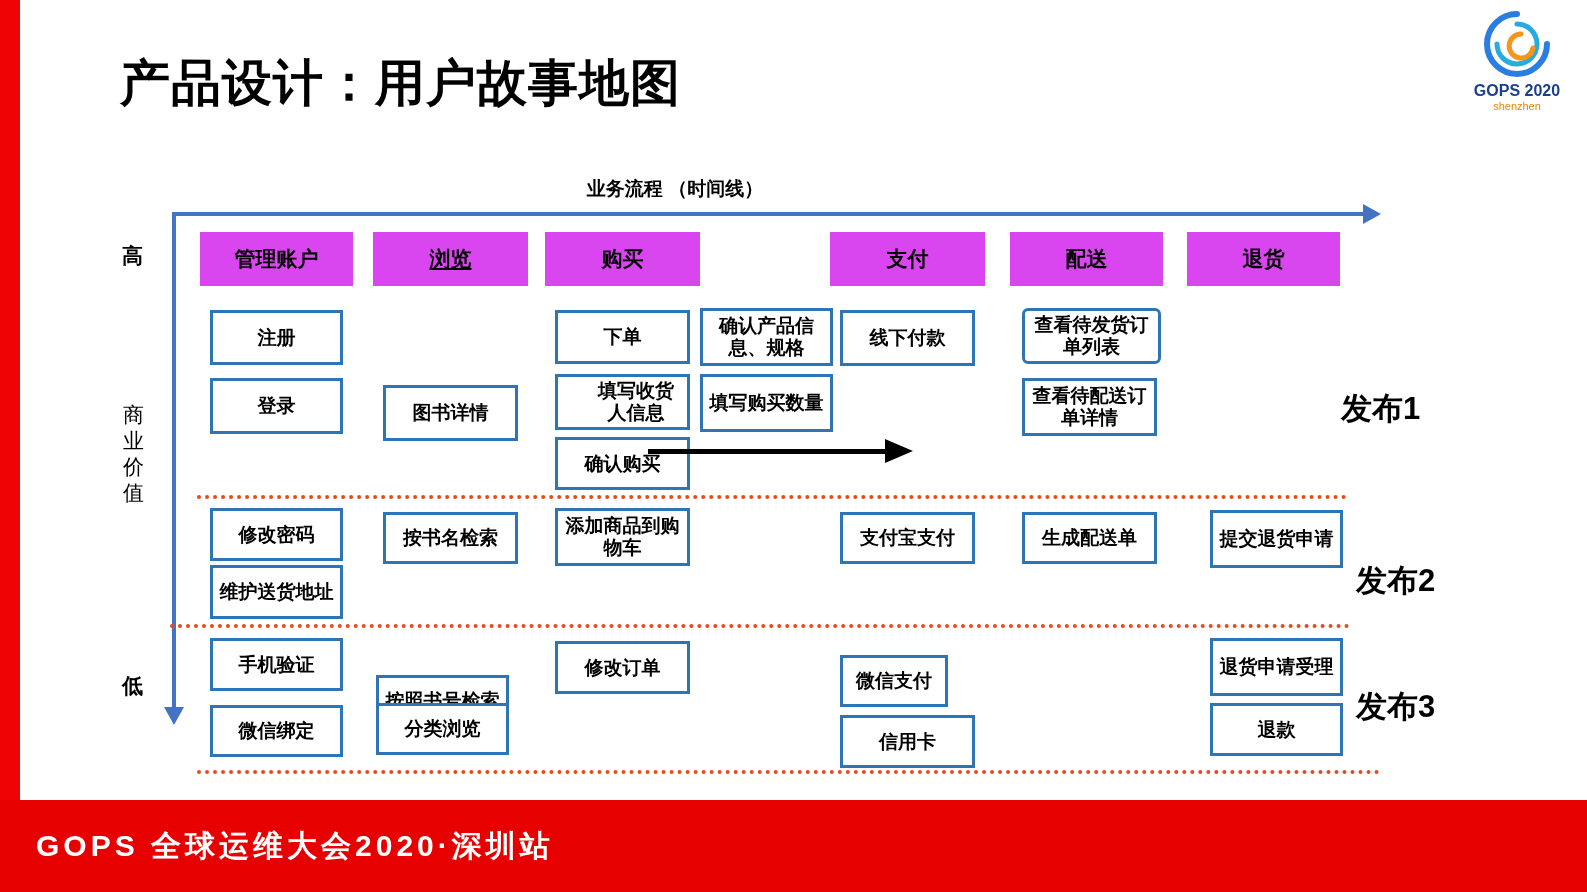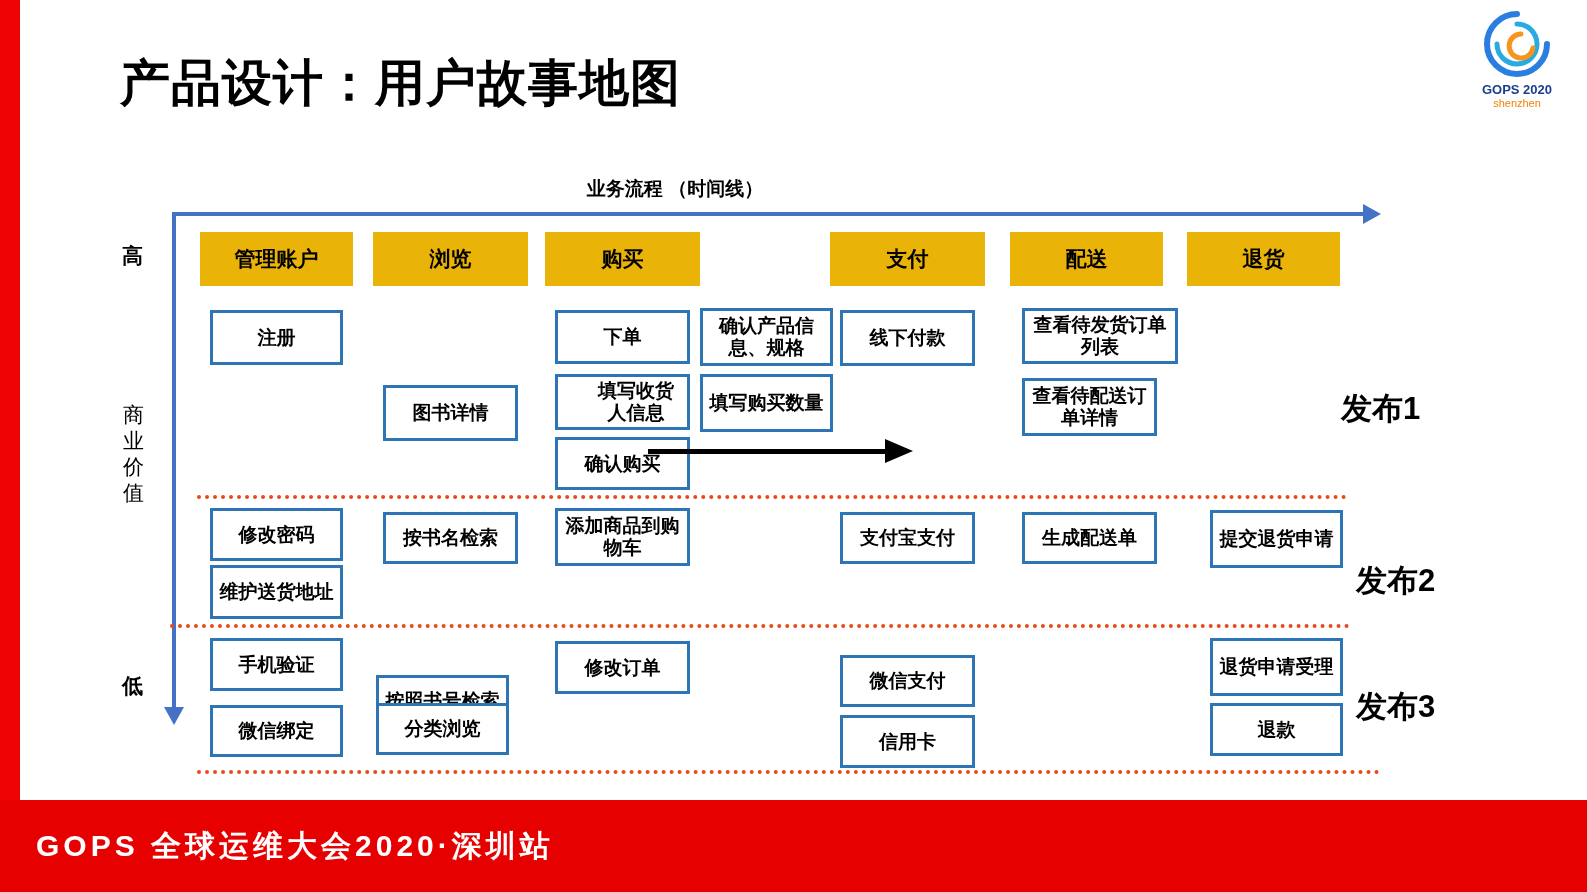--- a/index.html
+++ b/index.html
@@ -7,37 +7,37 @@
   .slide{position:relative;width:1587px;height:892px;background:#fff;overflow:hidden;}
 
   .left-bar{position:absolute;left:0;top:0;width:20px;height:892px;background:#ee0405;}
   .footer-bar{position:absolute;left:0;top:800px;width:1587px;height:92px;background:#e60000;}
   .footer-text{position:absolute;left:36px;top:826px;color:#fff;font-size:30px;font-weight:bold;letter-spacing:4px;}
 
   .page-title{position:absolute;left:120px;top:50px;font-size:50px;font-weight:900;color:#000;letter-spacing:1px;}
 
   .logo{position:absolute;left:1462px;top:8px;width:110px;text-align:center;}
   .logo svg{display:block;margin:0 auto;}
-  .logo-name{font-size:13px;font-weight:bold;color:#1b3f8f;margin-top:2px;}
+  .logo-name{font-size:16px;font-weight:bold;color:#1b3f8f;margin-top:2px;}
   .logo-sub{font-size:11px;color:#f08300;}
 
   .timeline-label{position:absolute;left:545px;top:176px;width:260px;text-align:center;font-size:19px;font-weight:bold;color:#000;}
 
   .h-arrow{position:absolute;left:172px;top:212px;width:1192px;height:4px;background:#4472c4;}
   .h-arrow::after{content:"";position:absolute;right:-17px;top:-8px;width:0;height:0;
     border-left:18px solid #4472c4;border-top:10px solid transparent;border-bottom:10px solid transparent;}
   .v-arrow{position:absolute;left:172px;top:212px;width:4px;height:496px;background:#4472c4;}
   .v-arrow::after{content:"";position:absolute;left:-8px;bottom:-17px;width:0;height:0;
     border-top:18px solid #4472c4;border-left:10px solid transparent;border-right:10px solid transparent;}
 
   .axis-high{position:absolute;left:122px;top:242px;font-size:21px;font-weight:bold;}
   .axis-mid{position:absolute;left:122px;top:402px;width:23px;font-size:21px;font-weight:normal;line-height:26px;text-align:center;}
   .axis-low{position:absolute;left:122px;top:672px;font-size:21px;font-weight:bold;}
 
-  .col-header{position:absolute;height:54px;background:#eab308;display:flex;align-items:center;justify-content:center;
+  .col-header{position:absolute;height:54px;background:#d946ef;display:flex;align-items:center;justify-content:center;
     font-size:21px;font-weight:bold;color:#000;box-sizing:border-box;}
 
   .card{position:absolute;background:#fff;border:3px solid #2e75b6;display:flex;align-items:center;justify-content:center;
     text-align:center;font-size:19px;font-weight:bold;color:#000;line-height:1.15;padding:2px 5px;box-sizing:border-box;}
 
   .release-label{position:absolute;font-size:31px;font-weight:900;color:#000;}
 
   .dotted{position:absolute;height:0;border-top:4px dotted #e8491d;}
 
   .black-arrow{position:absolute;left:648px;top:449px;width:238px;height:5px;background:#000;}
@@ -68,35 +68,36 @@
   </div>
 
   <div class="timeline-label">业务流程 （时间线）</div>
   <div class="h-arrow"></div>
   <div class="v-arrow"></div>
   <div class="axis-high">高</div>
   <div class="axis-mid">商业价值</div>
   <div class="axis-low">低</div>
 
   <div class="col-header" style="left:200px;top:232px;width:153px;">管理账户</div>
-  <div class="col-header" style="left:373px;top:232px;width:155px;">浏览</div>
+  <div class="col-header" style="left:373px;top:232px;width:155px;text-decoration:underline;">浏览</div>
   <div class="col-header" style="left:545px;top:232px;width:155px;">购买</div>
   <div class="col-header" style="left:830px;top:232px;width:155px;">支付</div>
   <div class="col-header" style="left:1010px;top:232px;width:153px;">配送</div>
   <div class="col-header" style="left:1187px;top:232px;width:153px;">退货</div>
 
   <div class="card" style="left:210px;top:310px;width:133px;height:55px;">注册</div>
+  <div class="card" style="left:210px;top:378px;width:133px;height:56px;">登录</div>
   <div class="card" style="left:383px;top:385px;width:135px;height:56px;">图书详情</div>
   <div class="card" style="left:555px;top:310px;width:135px;height:54px;">下单</div>
   <div class="card" style="left:555px;top:374px;width:135px;height:56px;padding-left:32px;">填写收货人信息</div>
   <div class="card" style="left:555px;top:437px;width:135px;height:53px;">确认购买</div>
   <div class="card" style="left:700px;top:308px;width:133px;height:58px;">确认产品信息、规格</div>
   <div class="card" style="left:840px;top:310px;width:135px;height:56px;">线下付款</div>
   <div class="card" style="left:700px;top:374px;width:133px;height:58px;">填写购买数量</div>
-  <div class="card" style="left:1022px;top:308px;width:156px;height:56px;">查看待发货订单列表</div>
+  <div class="card" style="left:1022px;top:308px;width:139px;height:56px;border-radius:6px;">查看待发货订单列表</div>
   <div class="card" style="left:1022px;top:378px;width:135px;height:58px;">查看待配送订单详情</div>
 
   <div class="black-arrow"></div>
   <div class="release-label" style="left:1341px;top:388px;">发布1</div>
   <div class="release-label" style="left:1356px;top:560px;">发布2</div>
   <div class="release-label" style="left:1356px;top:686px;">发布3</div>
 
   <div class="dotted" style="left:197px;top:495px;width:1150px;"></div>
   <div class="dotted" style="left:170px;top:624px;width:1180px;"></div>
   <div class="dotted" style="left:197px;top:770px;width:1183px;"></div>
@@ -107,18 +108,18 @@
   <div class="card" style="left:555px;top:508px;width:135px;height:58px;">添加商品到购物车</div>
   <div class="card" style="left:840px;top:512px;width:135px;height:52px;">支付宝支付</div>
   <div class="card" style="left:1022px;top:512px;width:135px;height:52px;">生成配送单</div>
   <div class="card" style="left:1210px;top:510px;width:133px;height:58px;">提交退货申请</div>
 
   <div class="card" style="left:210px;top:638px;width:133px;height:53px;">手机验证</div>
   <div class="card" style="left:210px;top:705px;width:133px;height:52px;">微信绑定</div>
   <div class="card" style="left:376px;top:636px;width:133px;height:51px;margin-top:39px;">按照书号检索</div>
   <div class="card" style="left:376px;top:703px;width:133px;height:52px;">分类浏览</div>
   <div class="card" style="left:555px;top:641px;width:135px;height:53px;">修改订单</div>
-  <div class="card" style="left:840px;top:655px;width:135px;height:52px;">微信支付</div>
+  <div class="card" style="left:840px;top:655px;width:108px;height:52px;">微信支付</div>
   <div class="card" style="left:840px;top:715px;width:135px;height:53px;">信用卡</div>
   <div class="card" style="left:1210px;top:638px;width:133px;height:58px;">退货申请受理</div>
   <div class="card" style="left:1210px;top:703px;width:133px;height:53px;">退款</div>
 
 </div>
 
 </body></html>

